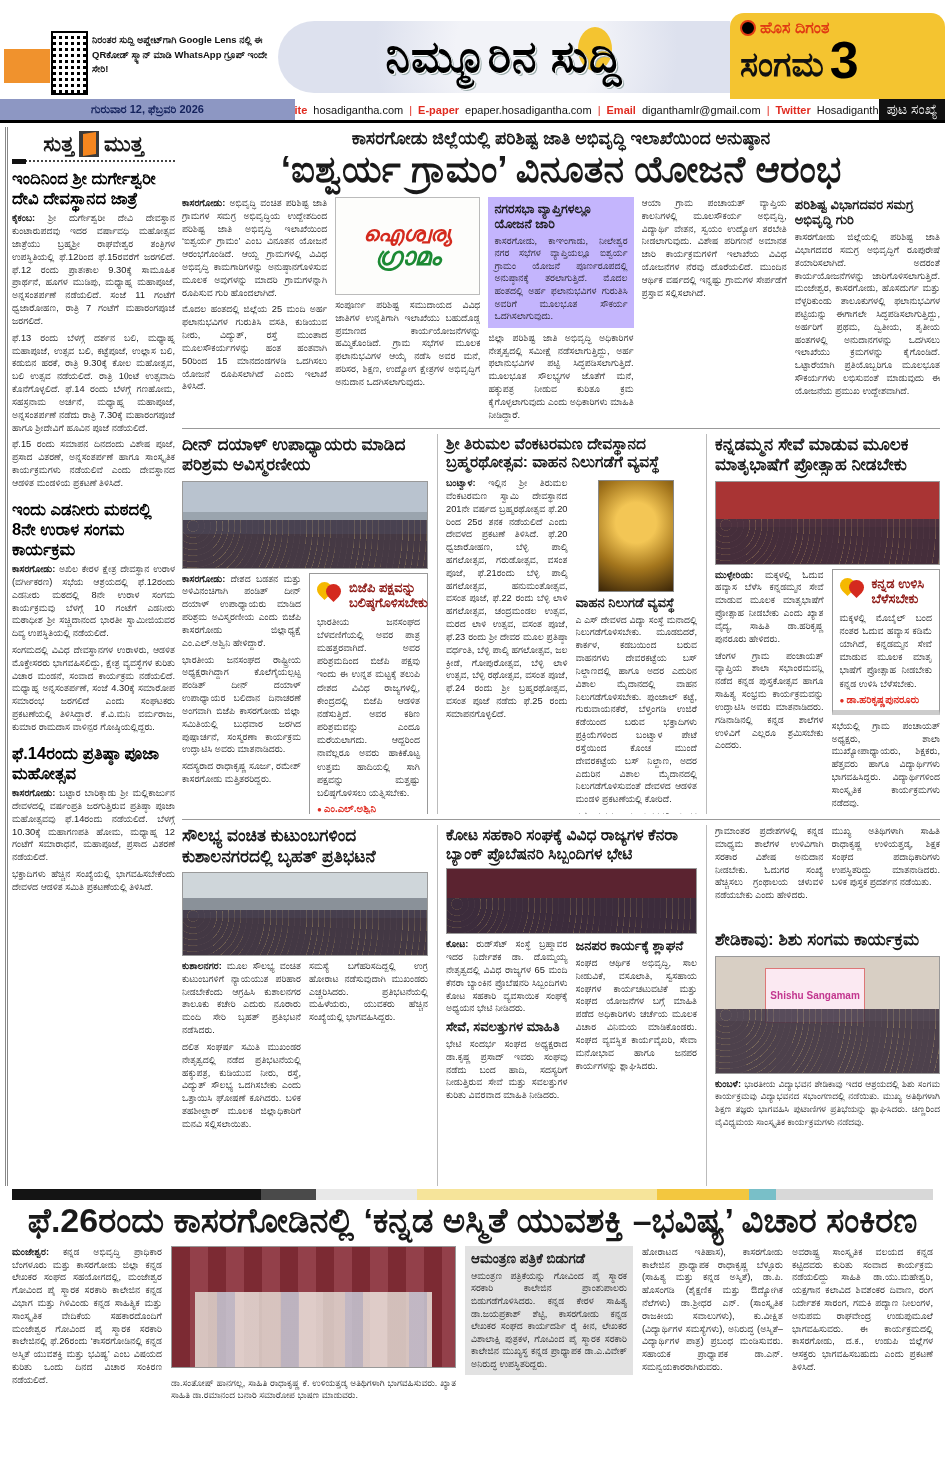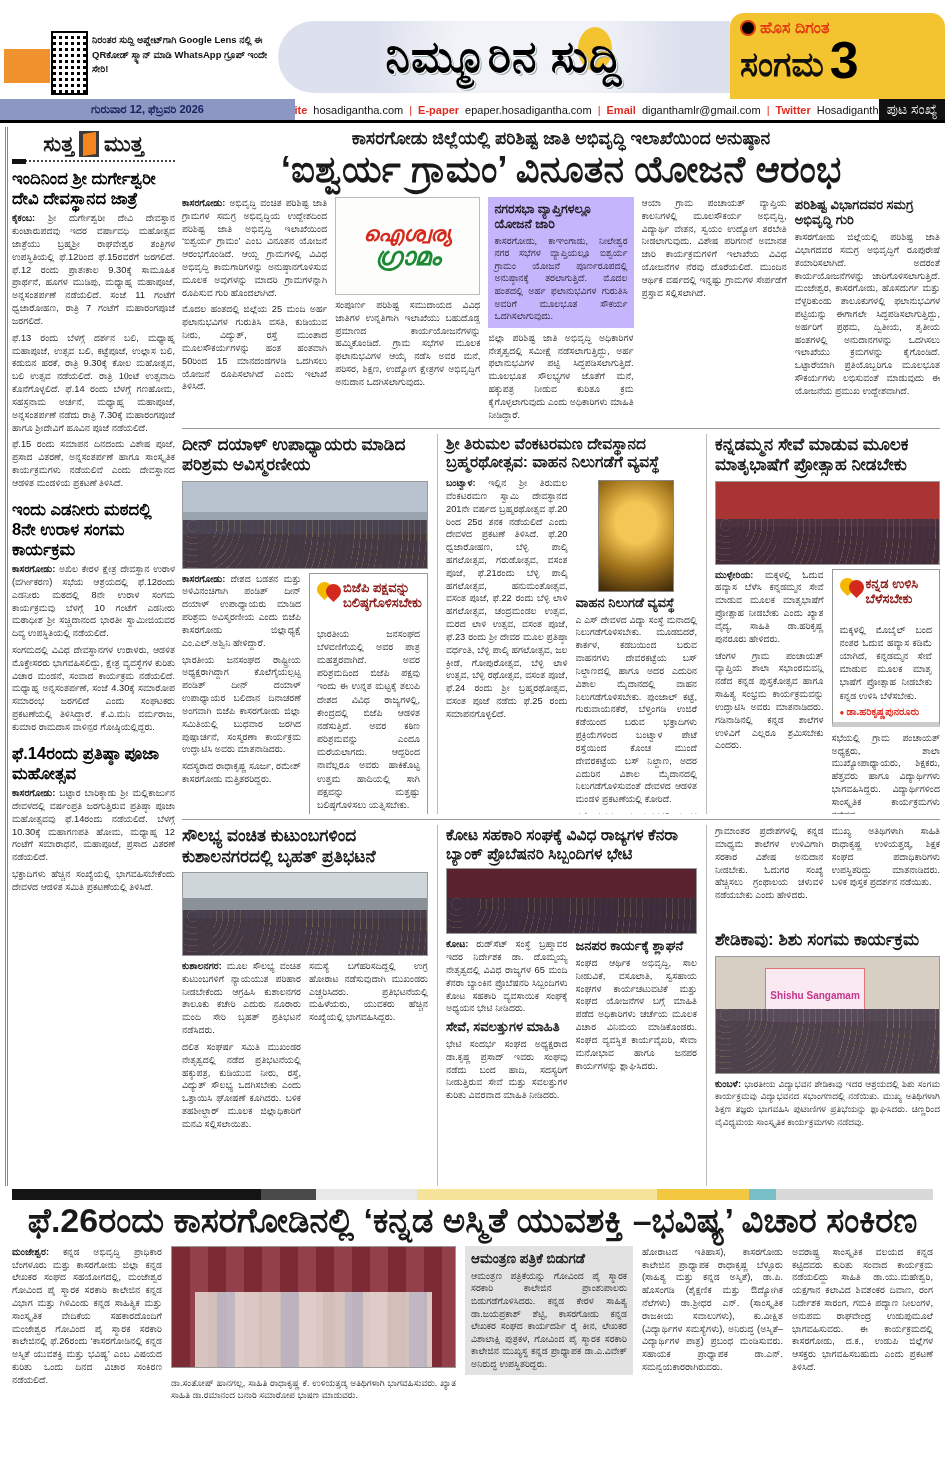--- a/index.html
+++ b/index.html
@@ -83,21 +83,21 @@
   .ph-shishu{height:118px;background:linear-gradient(#d8cfc4 0 55%,#b2a18d 55%);}
   .ph-bot{height:122px;background:repeating-linear-gradient(90deg,#7c2a33 0 18px,#93404a 18px 36px);}
   .ph-bot:before{content:"";position:absolute;left:8%;bottom:0;width:84%;height:62%;
      background:repeating-linear-gradient(90deg,#e8e4dc 0 22px,#cdd5e2 22px 40px,#f2efe8 40px 64px);opacity:.8;}
   .deity{width:74px;height:110px;border:1px solid #888;margin:3px auto;display:block;
      background:radial-gradient(circle at 50% 38%,#f3c655 0 26%,#a4761d 60%,#3a2508 100%);}
   .banner{position:absolute;left:22%;top:10%;width:44%;height:46%;background:#fbe9f2;border:1px solid #d77;
      display:flex;align-items:center;justify-content:center;font-size:10px;font-weight:bold;color:#c2368f;text-align:center;}
   
   .qbox{border:1px solid #999;border-bottom:5px solid #ccc;padding:6px 7px 4px 7px;margin-bottom:5px;background:#fff;}
-  .qhead{display:flex;align-items:flex-start;margin-bottom:16px;}
+  .qhead{display:flex;gap:6px;align-items:flex-start;margin-bottom:4px;}
   .qmark{position:relative;width:26px;height:20px;flex:none;}
   .qmark i{position:absolute;width:15px;height:15px;border-radius:50% 50% 0 50%;transform:rotate(45deg);}
   .qmark i.y{left:0;top:2px;background:#f5b800;}
   .qmark i.r{left:9px;top:4px;background:#d42a1e;}
   .qtitle{font-size:13px;font-weight:bold;color:#8c1713;line-height:1.2;}
   .qbody{font-size:9.4px;line-height:1.4;text-align:justify;margin-bottom:4px;}
   .qattr{font-size:10px;font-weight:bold;color:#e02b20;}
   .qattr:before{content:"● ";font-size:8px;}
   
   .bottom{padding:0 12px;}

